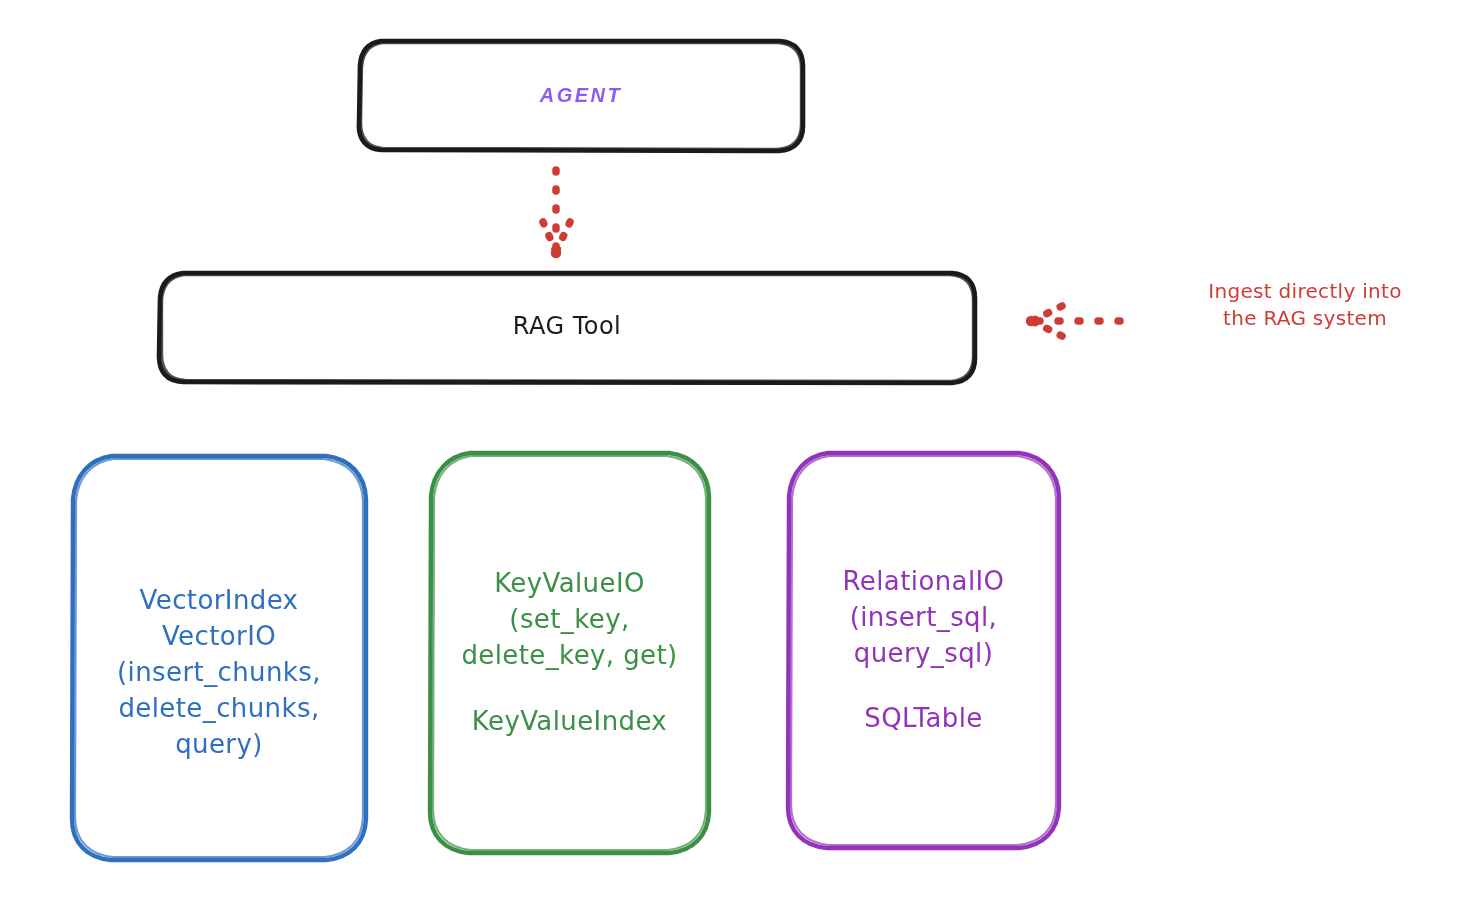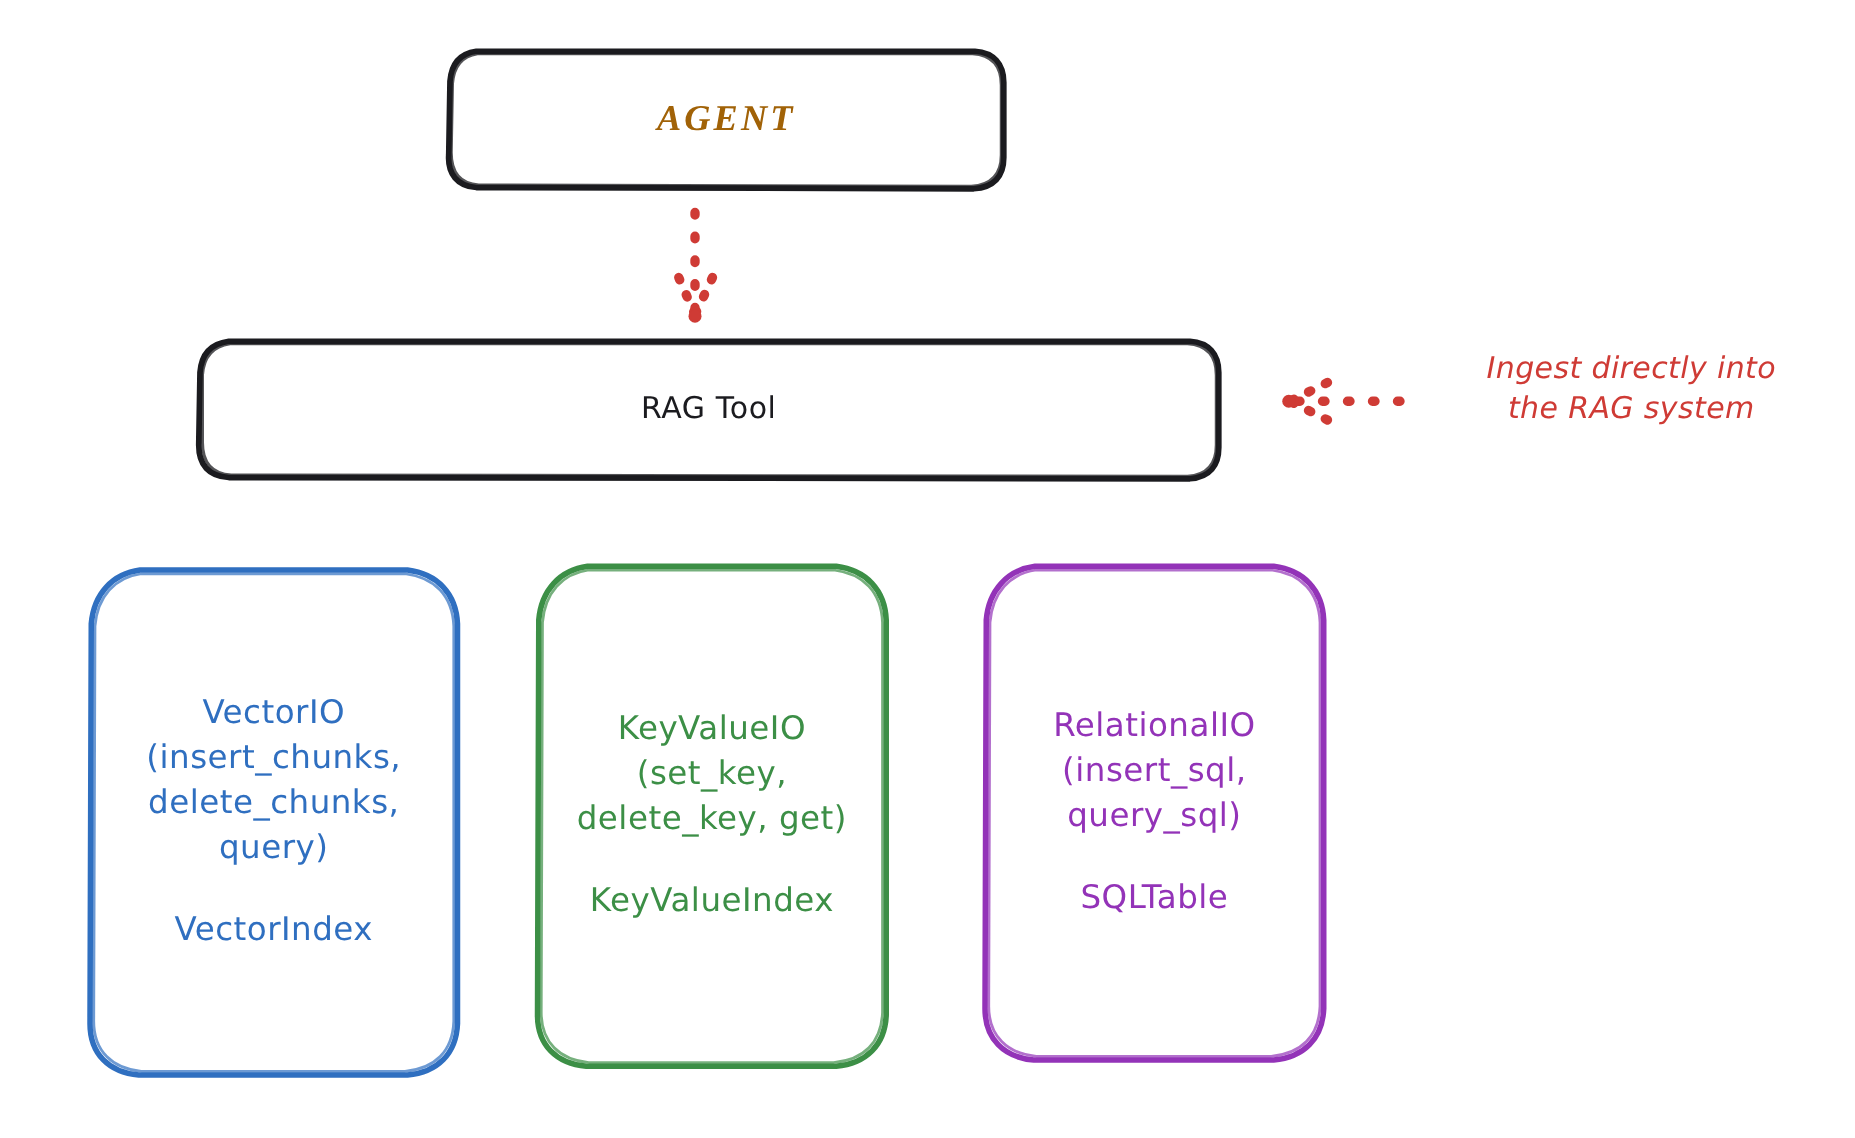--- a/index.html
+++ b/index.html
@@ -52,26 +52,26 @@
     align-items: center;
     justify-content: center;
     gap: 0;
   }
 
   
   #agent-node {
     left: 355px; top: 36px; width: 452px; height: 119px;
   }
   #agent-node .label {
-    font-family: Liberation Serif, serif;
+    font-family: Liberation Sans, sans-serif;
     font-style: italic;
     font-weight: 700;
-    font-size: 29px;
+    font-size: 20px;
     letter-spacing: 2.5px;
-    color: #a16207;
+    color: #8b5cf6;
   }
 
   #ragtool-node {
     left: 155px; top: 268px; width: 824px; height: 118px;
   }
   #ragtool-node .label {
     font-family: "DejaVu Sans", sans-serif;
     font-size: 24px;
     color: #1b1b1f;
     letter-spacing: 0.5px;
@@ -101,22 +101,21 @@
   #relationalio-node .label { color: #9333b8; }
 
   
   #annotation {
     position: absolute;
     left: 1140px;
     top: 278px;
     width: 330px;
     color: #cf3b35;
     font-family: "DejaVu Sans", sans-serif;
-    font-style: italic;
-    font-size: 24px;
+    font-size: 20px;
     line-height: 1.35;
     text-align: center;
     white-space: pre-line;
     letter-spacing: 0.3px;
   }
 
   
   #arrows {
     position: absolute;
     left: 0; top: 0;
@@ -149,25 +148,25 @@
       <div class="label">RAG Tool</div>
     </div>
   </div>
 
   <div class="node store-node" id="vectorio-node">
     <svg class="sketch" viewBox="0 0 302 414" preserveAspectRatio="none">
       <path d="M44 5 C22 8 7 24 5 48 L4 368 C4 392 19 407 43 409 L258 409 C282 407 297 392 298 368 L298 48 C297 24 282 8 258 5 Z" fill="none" stroke="#2f6fc0" stroke-width="4.4" stroke-linecap="round" stroke-linejoin="round"></path>
       <path d="M45 8 C24 11 10 26 8 50 L7 366 C7 390 22 404 45 406 L256 406 C280 404 294 390 295 366 L295 50 C294 26 280 11 256 8 Z" fill="none" stroke="#2f6fc0" stroke-width="2.2" stroke-linecap="round" stroke-linejoin="round" opacity="0.7"></path>
     </svg>
     <div class="node-inner">
+      <div class="label secondary">VectorIndex</div>
       <div class="label primary">VectorIO
 (insert_chunks,
 delete_chunks,
 query)</div>
-      <div class="label secondary">VectorIndex</div>
     </div>
   </div>
 
   <div class="node store-node" id="keyvalueio-node">
     <svg class="sketch" viewBox="0 0 287 410" preserveAspectRatio="none">
       <path d="M44 5 C22 8 7 24 5 48 L4 364 C4 388 19 403 43 405 L243 405 C267 403 282 388 283 364 L283 48 C282 24 267 8 243 5 Z" fill="none" stroke="#3c8f46" stroke-width="4.4" stroke-linecap="round" stroke-linejoin="round"></path>
       <path d="M45 8 C24 11 10 26 8 50 L7 362 C7 386 22 400 45 402 L241 402 C265 400 279 386 280 362 L280 50 C279 26 265 11 241 8 Z" fill="none" stroke="#3c8f46" stroke-width="2.2" stroke-linecap="round" stroke-linejoin="round" opacity="0.7"></path>
     </svg>
     <div class="node-inner">
       <div class="label primary">KeyValueIO

